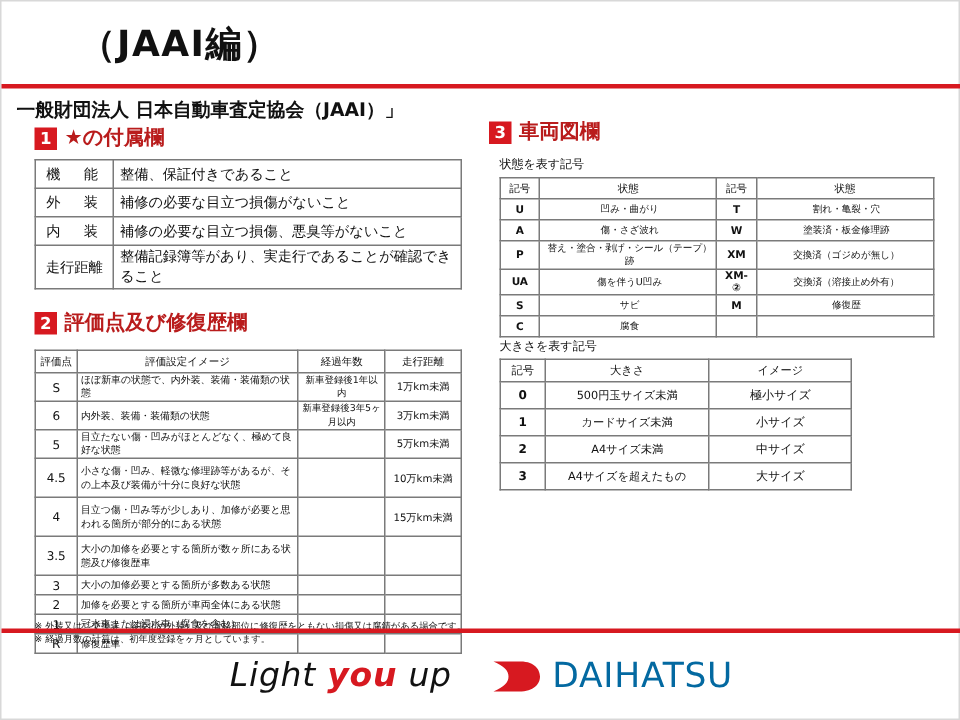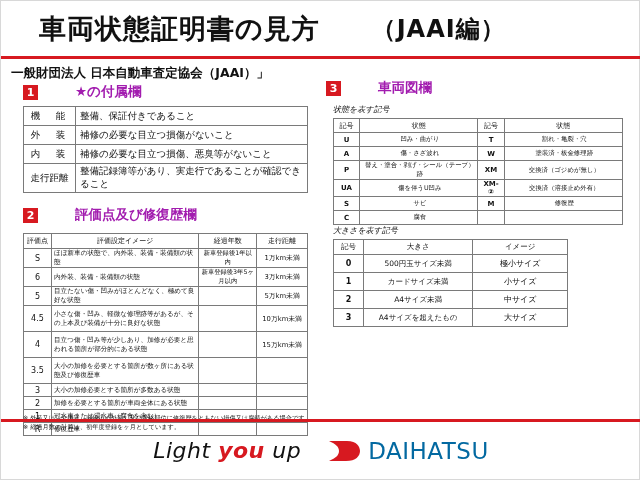--- a/index.html
+++ b/index.html
@@ -36,21 +36,21 @@
     font-size:12.5px; font-weight:bold; color:#111;
   }
   
   .sec-head { display:flex; align-items:center; }
   .sec-num {
     width:15px; height:15px; background:#d71920; color:#fff;
     font-size:11px; font-weight:bold;
     display:flex; align-items:center; justify-content:center;
     margin-right:5px;
   }
-  .sec-title { font-size:13.5px; font-weight:bold; color:#a21caf;margin-left:32px; }
+  .sec-title { font-size:13.5px; font-weight:bold; color:#b91c1c; }
 
   
   table { border-collapse:collapse; }
   td, th { border:1px solid #7a7a7a; font-weight:normal; color:#111; }
 
   
   #tbl-attach { position:absolute; left:22px; top:105px; width:285px; font-size:9px; }
   #tbl-attach td { height:19px; padding:1px 4px; }
   #tbl-attach td.lbl { width:52px; text-align:center; font-size:9.5px; letter-spacing:3px;}
   #tbl-attach td.val { font-size:9.5px; }
@@ -66,21 +66,21 @@
   #tbl-eval td.c3 { width:51px; font-size:6.8px; text-align:center;}
   #tbl-eval td.tall { height:26px; }
 
   .note {
     position:absolute; left:22px; top:412px; width:292px;
     font-size:6.2px; line-height:1.5; color:#111;
   }
 
   
   #sec3 { position:absolute; left:325px; top:78px; }
-  .sub-label { position:absolute; font-size:8px; color:#111;font-style:italic; }
+  .sub-label { position:absolute; font-size:8px; color:#111; }
   #tbl-marks { position:absolute; left:332px; top:117px; width:290px; font-size:7px; }
   #tbl-marks th { height:14px; font-size:7px; text-align:center; background:#fff; }
   #tbl-marks td { height:14px; text-align:center; font-size:7px; padding:0 2px; }
   #tbl-marks td.sym { width:26px; font-weight:bold; }
   #tbl-marks td.desc { width:118px; text-align:center; padding-left:4px; font-size:6.4px; }
 
   #tbl-size { position:absolute; left:332px; top:238px; width:235px; font-size:7px; }
   #tbl-size th { height:15px; font-size:7.5px; text-align:center; background:#fff;}
   #tbl-size td { height:18px; text-align:center; font-size:8px; }
   #tbl-size td.sym { width:30px; font-weight:bold; }
@@ -104,21 +104,20 @@
   .brand-name {
     font-size:23px; font-weight:normal; color:#0369a1; letter-spacing:0.5px;
   }
 </style>
 </head>
 <body>
 
 <div id="page">
 
   <div class="header">
-    <span class="header-title">車両状態証明書の見方</span>
     <span class="header-sub">（JAAI編）</span>
   </div>
 
   <div class="assoc">一般財団法人 日本自動車査定協会（JAAI）」</div>
 
   <div class="sec-head" style="position:absolute;left:22px;top:82px;">
     <span class="sec-num">1</span>
     <span class="sec-title">★の付属欄</span>
   </div>
 

